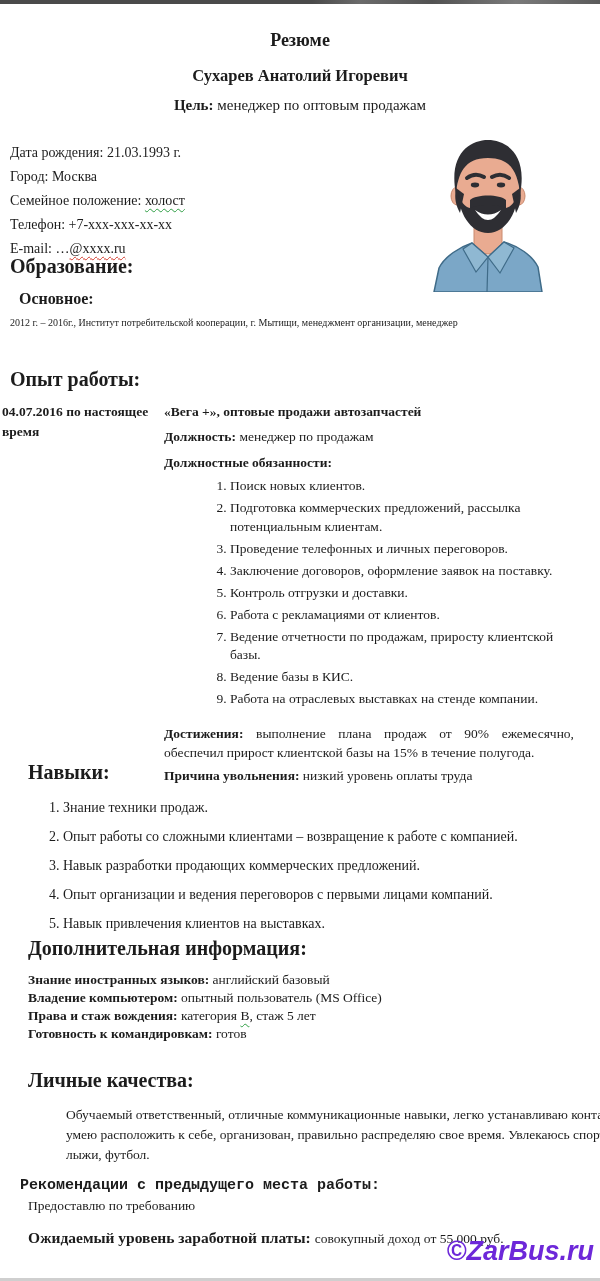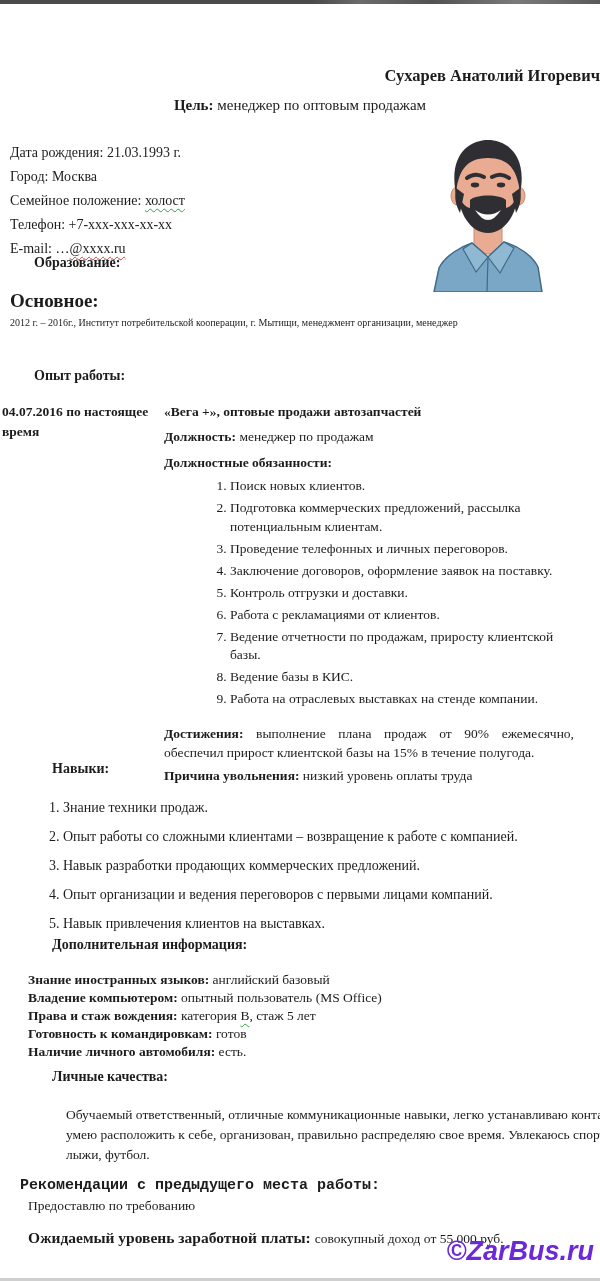--- a/index.html
+++ b/index.html
@@ -18,29 +18,29 @@
   .top-bar {
     position:absolute; top:0; left:0; width:600px; height:4px;
     background:linear-gradient(to right,#4a4a4a 0%,#4a4a4a 52%,#6b6b6b 60%,#525252 72%,#7a7a7a 86%,#5a5a5a 100%);
   }
   .bottom-bar {
     position:absolute; bottom:0; left:0; width:600px; height:3px;
     background:#cfcfcf;
   }
   .center { left:0; width:100%; text-align:center; }
   #title   { top:30px; font-size:18px; font-weight:bold; }
-  #name    { top:66px; font-size:16.5px; font-weight:bold;text-align:right; }
+  #name    { top:66px; font-size:16.5px; font-weight:bold; }
   #goal    { top:97px; font-size:15px; }
   #personal { top:141px; left:10px; }
   .p-line { height:24px; line-height:24px; font-size:14px; }
   .wavy-green { text-decoration:underline wavy #2f9e44 1px; text-underline-offset:3px; }
   .wavy-red   { text-decoration:underline wavy #d33a2c 1px; text-underline-offset:3px; }
-  .section-h { font-size:14px; font-weight:bold;margin-left:24px; }
+  .section-h { font-size:20px; font-weight:bold; }
   #edu-header { top:255px; left:10px; }
-  #edu-sub   { top:290px; left:10px; font-size:19px; font-weight:bold; }
+  #edu-sub   { top:290px; left:19px; font-size:16px; font-weight:bold; }
   #edu-text  { top:309px; left:10px; width:584px; font-size:10px; line-height:28px; }
   #exp-header { top:368px; left:10px; }
   #exp { top:396px; left:2px; width:580px; display:grid; grid-template-columns:162px 418px; font-size:13.5px; }
   .exp-period { font-weight:bold; line-height:20px; padding-top:6px; }
   .exp-right  { padding-top:6px; }
   .company    { font-weight:bold; line-height:20px; margin-bottom:5px; }
   .exp-line   { line-height:20px; margin-bottom:6px; }
   .duties-h   { font-weight:bold; line-height:20px; margin-bottom:4px; }
   ol.duties   { margin:0; padding-left:46px; width:392px; }
   ol.duties li { line-height:18.5px; margin-bottom:3.5px;margin-left:20px; }
@@ -68,20 +68,21 @@
   }
   #photo { top:136px; left:418px; width:140px; height:156px; }
 </style>
 </head>
 <body>
 
 <div class="page">
 
   <div class="top-bar"></div>
 
+  <div class="abs center" id="title">Резюме</div>
   <div class="abs center" id="name">Сухарев Анатолий Игоревич</div>
   <div class="abs center" id="goal">
     <span class="b">Цель:</span>
     <span>менеджер по оптовым продажам</span>
   </div>
 
   <div class="abs" id="personal">
     <div class="p-line">
       <span>Дата рождения:</span>
       <span>21.03.1993 г.</span>
@@ -198,24 +199,20 @@
       <span>опытный пользователь (MS Office)</span>
     </div>
     <div class="info-line">
       <span class="b">Права и стаж вождения:</span>
       <span>категория </span><span class="wavy-green">В</span><span>, стаж 5 лет</span>
     </div>
     <div class="info-line">
       <span class="b">Готовность к командировкам:</span>
       <span>готов</span>
     </div>
-    <div class="info-line">
-      <span class="b">Наличие личного автомобиля:</span>
-      <span>есть.</span>
-    </div>
   </div>
 
   <div class="abs section-h" id="qual-header">Личные качества:</div>
   <div class="abs" id="qual-text">Обучаемый ответственный, отличные коммуникационные навыки, легко устанавливаю контакт, умею расположить к себе, организован, правильно распределяю свое время. Увлекаюсь спортом: лыжи, футбол.</div>
 
   <div class="abs" id="rec-header">Рекомендации с предыдущего места работы:</div>
   <div class="abs" id="rec-text">Предоставлю по требованию</div>
 
   <div class="abs" id="salary">
     <span class="salary-label">Ожидаемый уровень заработной платы:</span>

